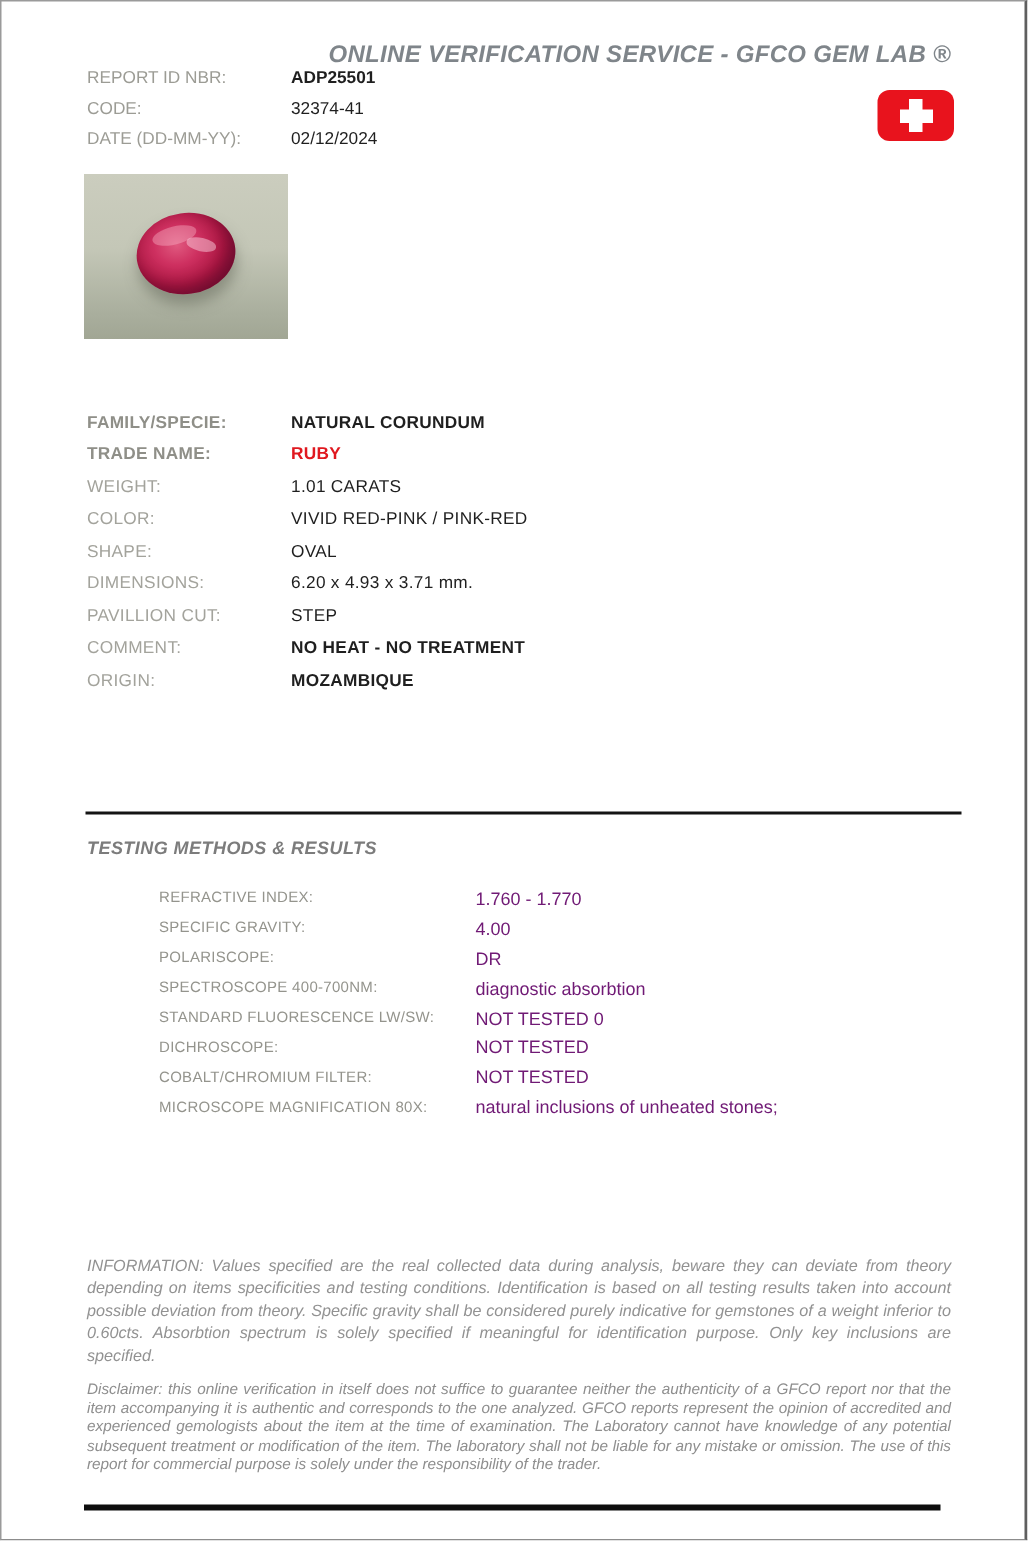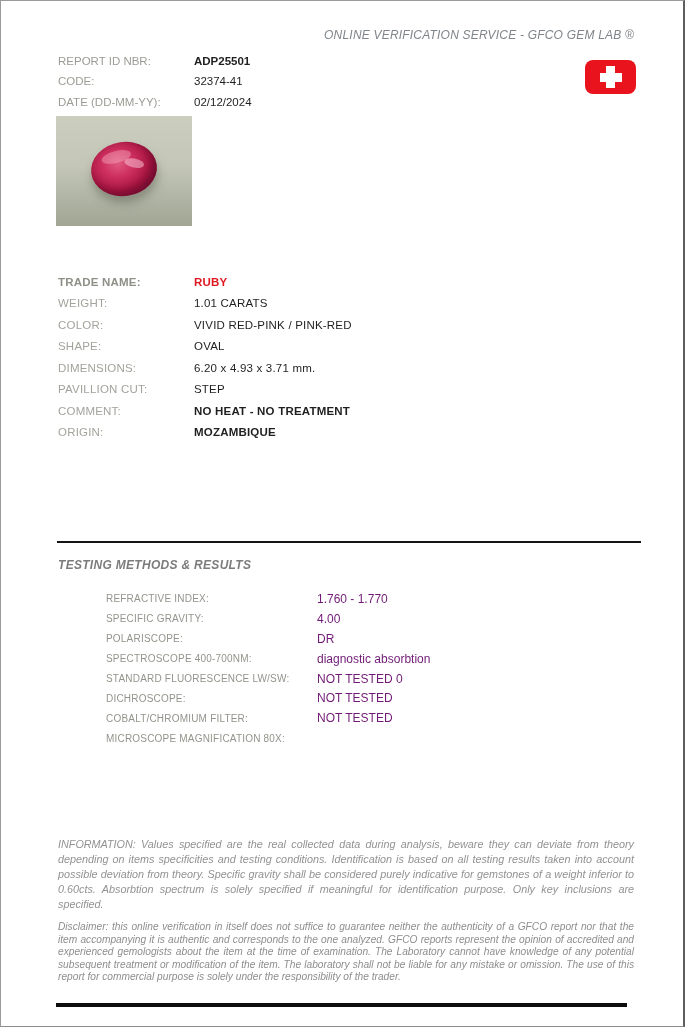--- a/index.html
+++ b/index.html
@@ -11,25 +11,25 @@
     border:1px solid #9a9a9a;
     border-right:2px solid #5f5f5f;
     border-bottom:1px solid #8c8c8c;
     font-family:"Liberation Sans", sans-serif;
     overflow:hidden;
   }
 
   
   .brand{
     position:absolute;top:27px;right:49px;
-    font-size:12px;font-weight:normal;font-style:italic;
+    font-size:16px;font-weight:bold;font-style:italic;
     color:#7f858a;letter-spacing:.2px;
   }
   .hdr{position:absolute;left:57px;top:45px;}
-  .hd-row{display:flex;height:20.5px;align-items:flex-end;}
+  .hd-row{display:flex;height:20.5px;align-items:flex-start;}
   .hd-lab{width:136px;font-size:11.5px;color:#9c9c95;}
   .hd-val{font-size:11.5px;color:#1f1f1f;}
   .hd-row.b0 .hd-val{font-weight:bold;}
 
   .flag{
     position:absolute;left:584px;top:59px;width:51px;height:34px;
     background:var(--flag-red,#e8131d);border-radius:8px;
   }
   .flag::before{content:"";position:absolute;left:50%;top:50%;
     width:9px;height:22px;margin-left:-4.5px;margin-top:-11px;background:#fff;}
@@ -105,20 +105,24 @@
     </div>
   </div>
 
   <div class="flag"></div>
 
   <div class="photo">
     <div class="gem"></div>
   </div>
 
   <div class="ident">
+    <div class="id-row r0">
+      <span class="lab">FAMILY/SPECIE:</span>
+      <span class="val">NATURAL CORUNDUM</span>
+    </div>
     <div class="id-row r1">
       <span class="lab">TRADE NAME:</span>
       <span class="val">RUBY</span>
     </div>
     <div class="id-row r2">
       <span class="lab">WEIGHT:</span>
       <span class="val">1.01 CARATS</span>
     </div>
     <div class="id-row r3">
       <span class="lab">COLOR:</span>
@@ -174,20 +178,21 @@
     <div class="ts-row">
       <span class="ts-lab">DICHROSCOPE:</span>
       <span class="ts-val">NOT TESTED</span>
     </div>
     <div class="ts-row">
       <span class="ts-lab">COBALT/CHROMIUM FILTER:</span>
       <span class="ts-val">NOT TESTED</span>
     </div>
     <div class="ts-row">
       <span class="ts-lab">MICROSCOPE MAGNIFICATION 80X:</span>
+      <span class="ts-val">natural inclusions of unheated stones;</span>
     </div>
   </div>
 
   <div class="para info">INFORMATION: Values specified are the real collected data during analysis, beware they can deviate from theory depending on items specificities and testing conditions. Identification is based on all testing results taken into account possible deviation from theory. Specific gravity shall be considered purely indicative for gemstones of a weight inferior to 0.60cts. Absorbtion spectrum is solely specified if meaningful for identification purpose. Only key inclusions are specified.</div>
 
   <div class="para disc">Disclaimer: this online verification in itself does not suffice to guarantee neither the authenticity of a GFCO report nor that the item accompanying it is authentic and corresponds to the one analyzed. GFCO reports represent the opinion of accredited and experienced gemologists about the item at the time of examination. The Laboratory cannot have knowledge of any potential subsequent treatment or modification of the item. The laboratory shall not be liable for any mistake or omission. The use of this report for commercial purpose is solely under the responsibility of the trader.</div>
 
   <div class="bottom-rule"></div>
 
 </div>

